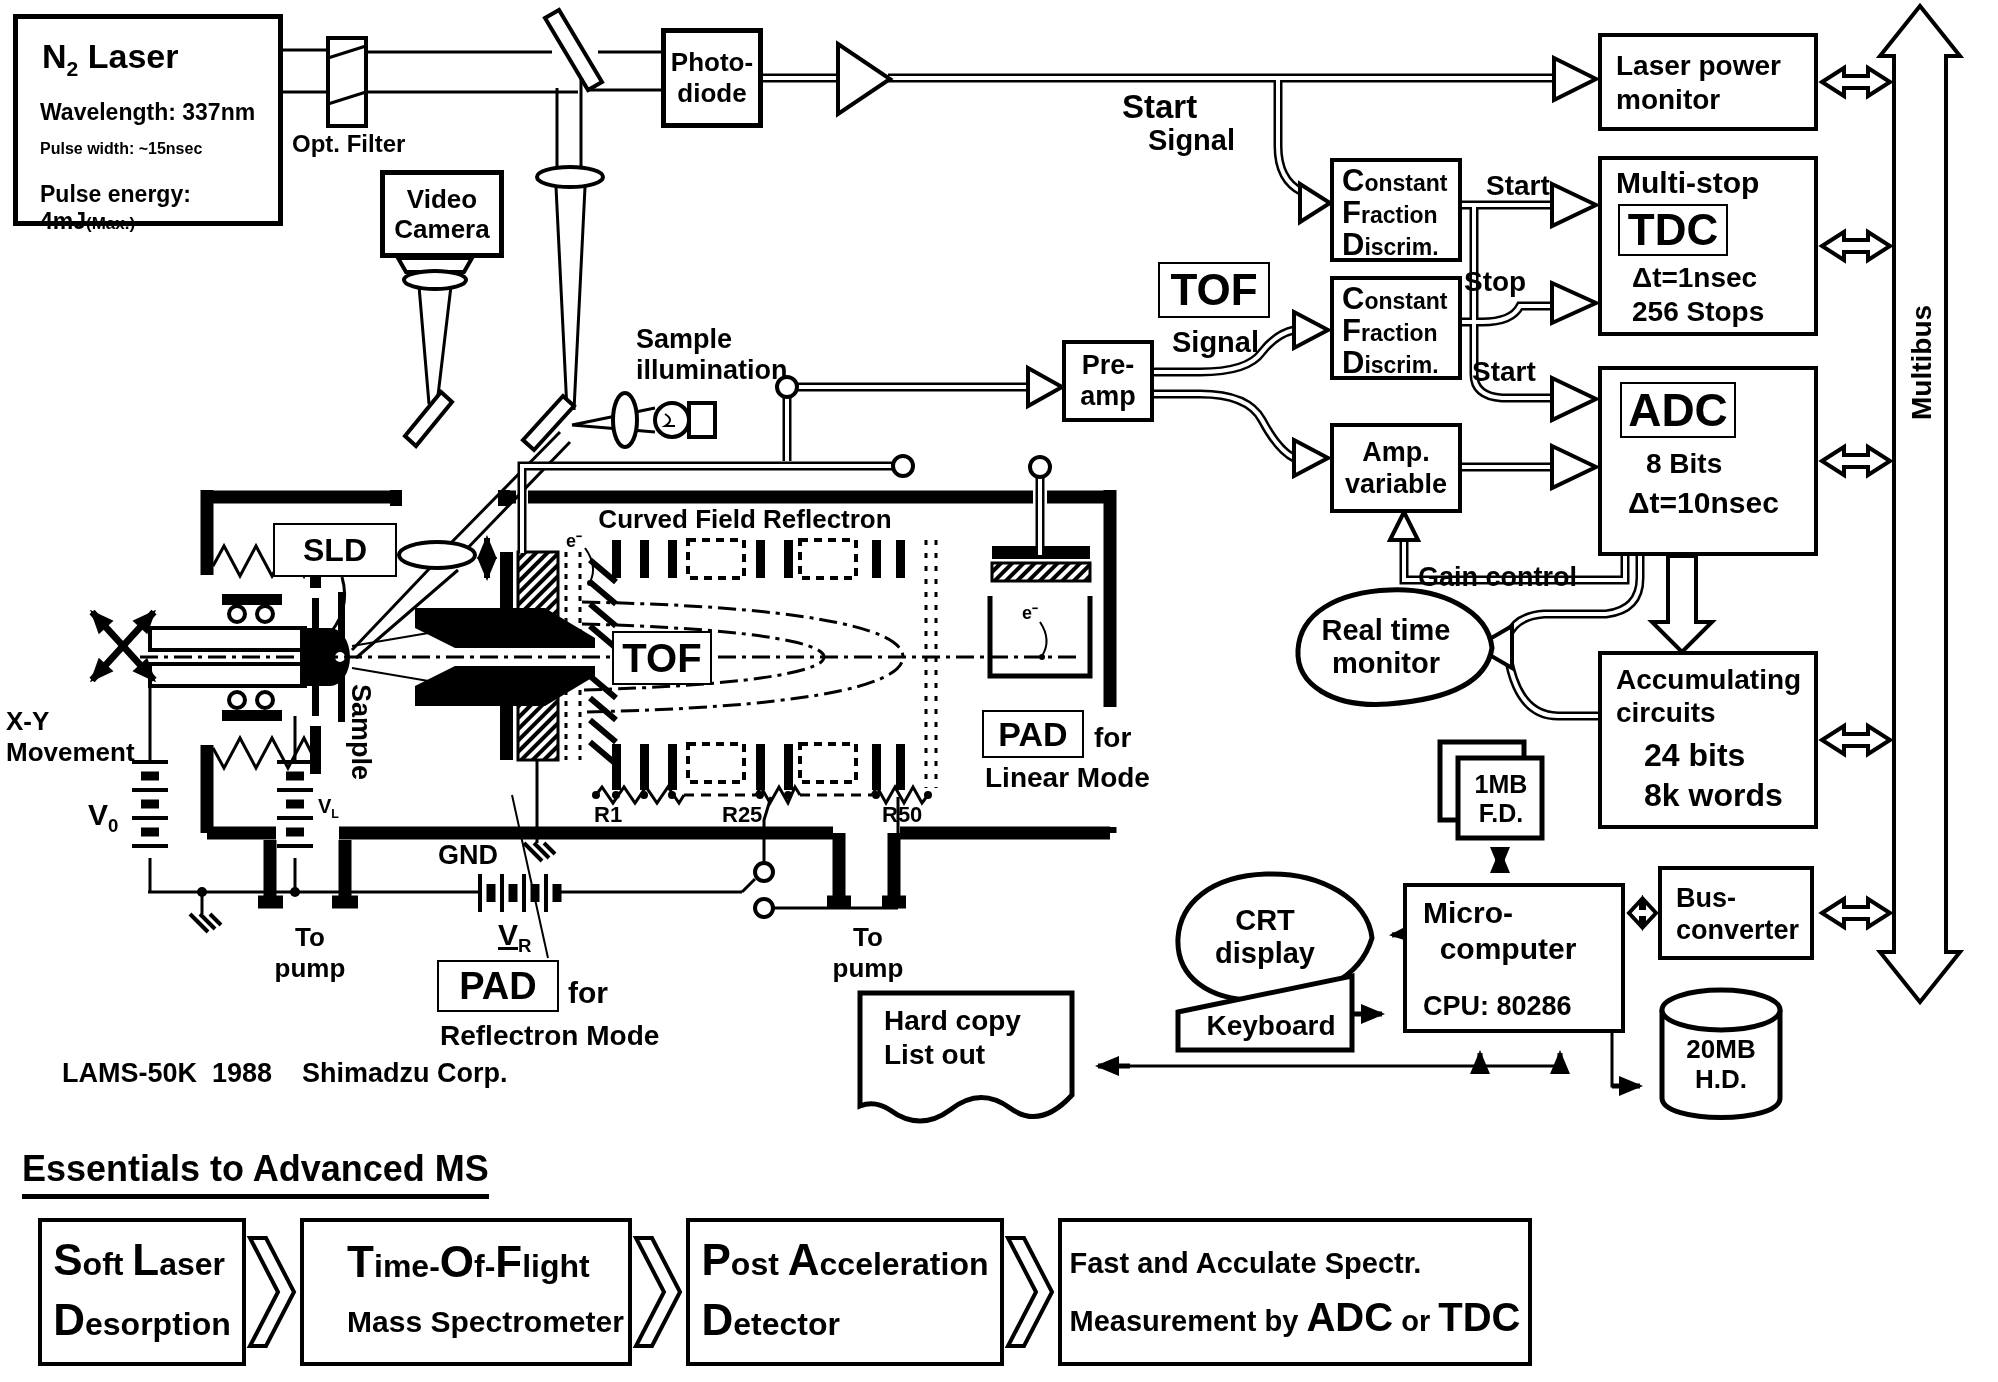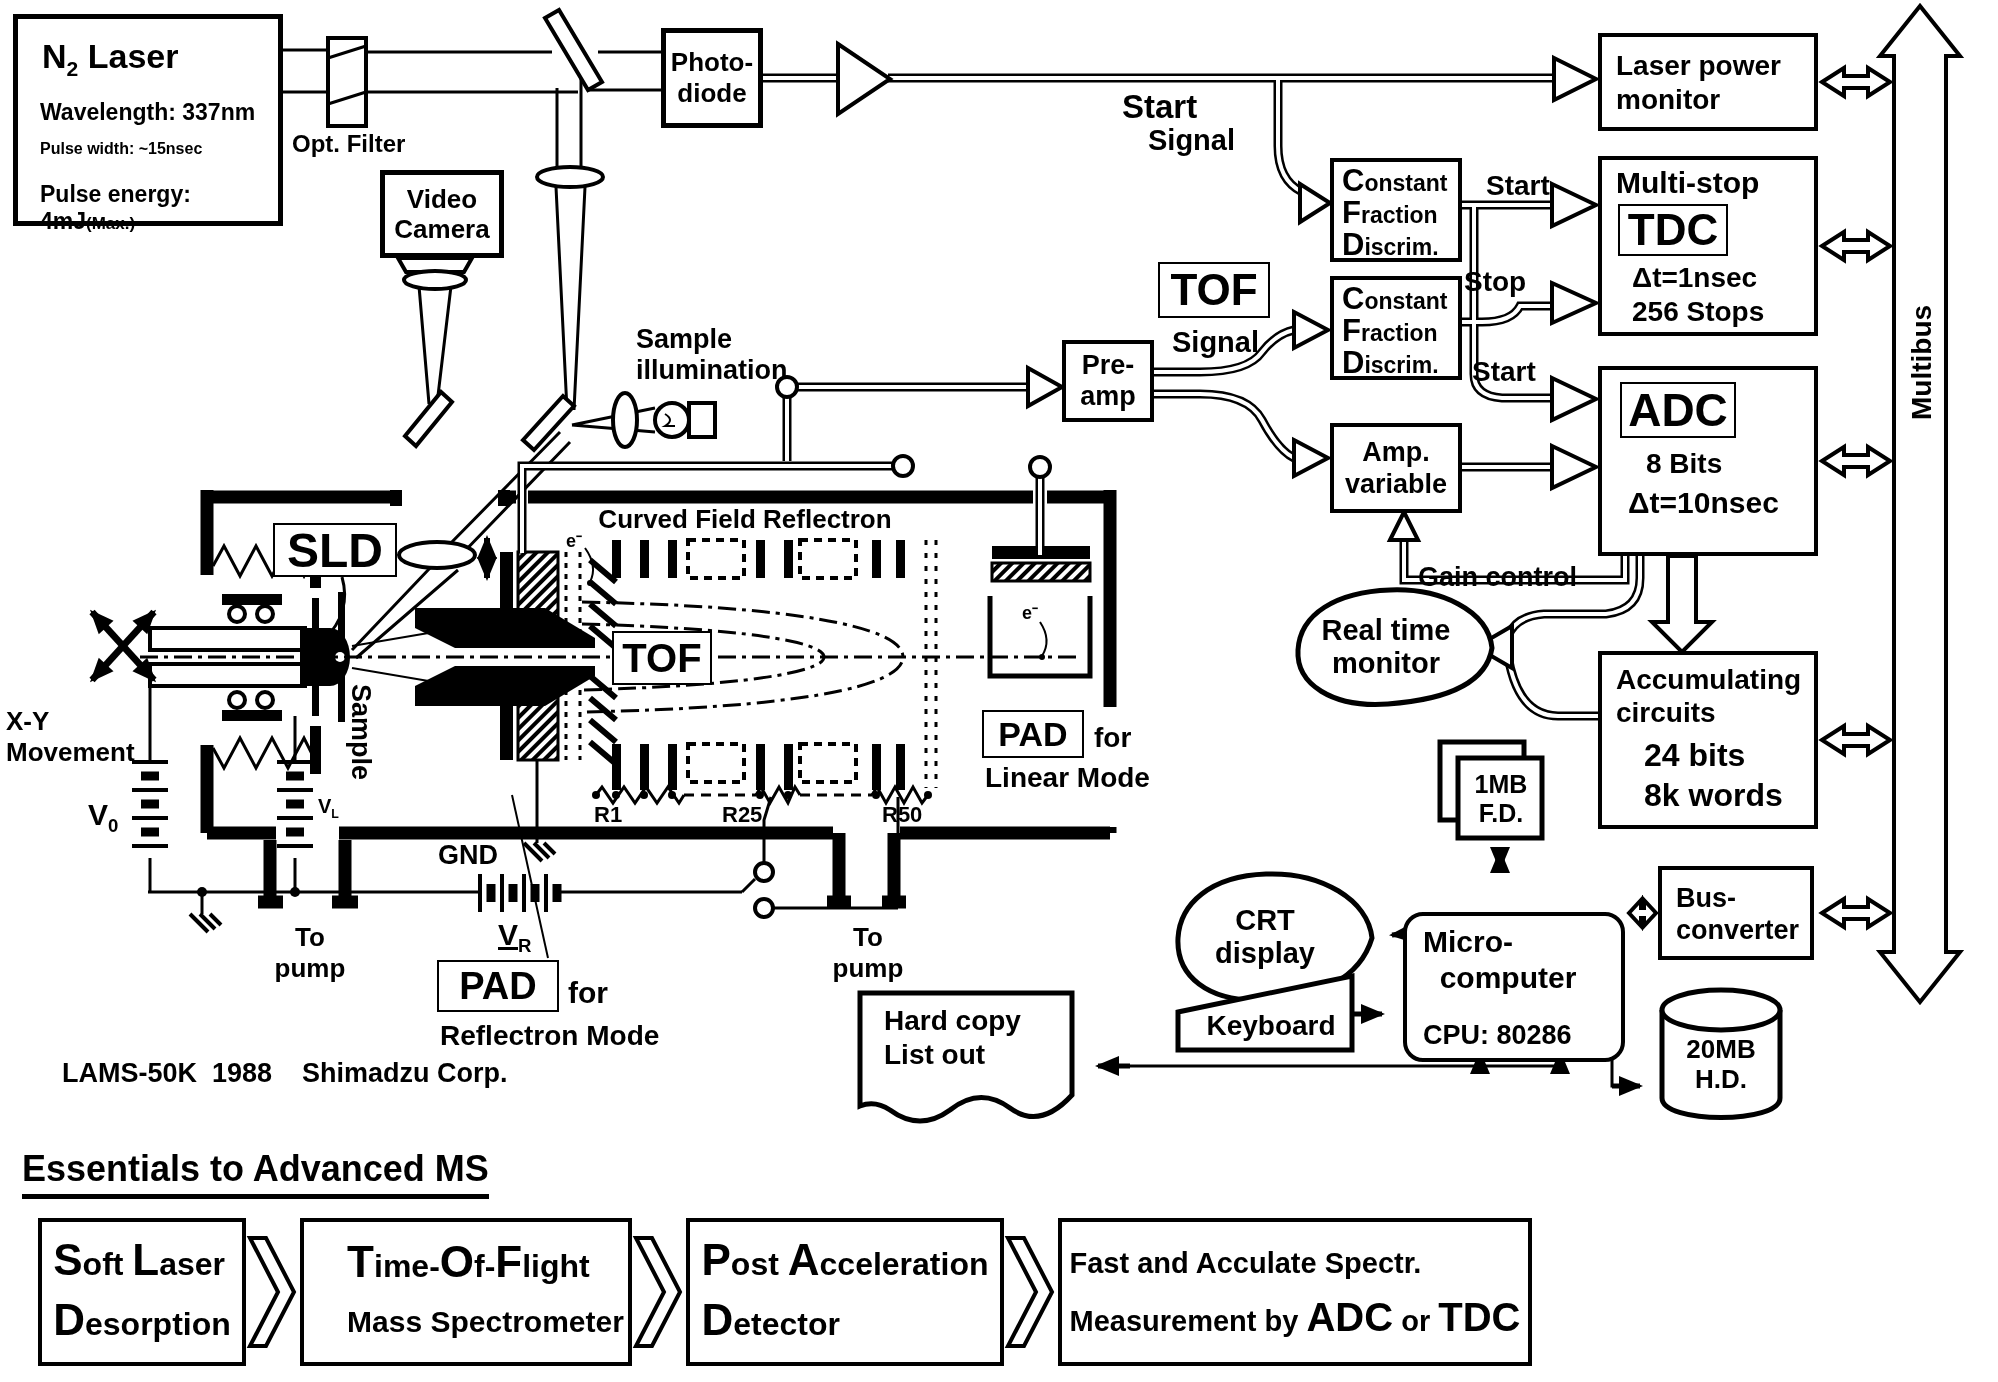--- a/index.html
+++ b/index.html
@@ -422,36 +422,36 @@
 <div class="abs box ml" style="left:1658px;top:866px;width:156px;height:94px;font-size:27px;line-height:32px;padding:12px 0 0 14px;">Bus-
 converter</div>
 
 <div class="abs ctr ml" style="left:1316px;top:612px;width:140px;height:70px;font-size:29px;line-height:33px;">Real time
 monitor</div>
 
 <div class="abs" style="left:1906px;top:420px;font-size:28px;transform:rotate(-90deg);transform-origin:left top;">Multibus</div>
 
 <div class="abs ctr ml" style="left:1462px;top:764px;width:78px;height:70px;font-size:25px;line-height:29px;">1MB
 F.D.</div>
-<div class="abs box" style="left:1403px;top:912px;width:222px;height:150px;border-radius:20px;">
+<div class="abs box" style="left:1403px;top:883px;width:222px;height:150px;">
   <div class="abs pre" style="left:16px;top:8px;font-size:30px;line-height:36px;">Micro-
   computer</div>
   <div class="abs" style="left:16px;top:104px;font-size:27px;">CPU: 80286</div>
 </div>
 <div class="abs ctr ml" style="left:1200px;top:902px;width:130px;height:70px;font-size:29px;line-height:33px;">CRT
 display</div>
 <div class="abs ctr" style="left:1196px;top:1008px;width:150px;height:36px;font-size:28px;">Keyboard</div>
 <div class="abs ml" style="left:884px;top:1004px;width:180px;font-size:28px;line-height:34px;">Hard copy
 List out</div>
 <div class="abs ctr ml" style="left:1676px;top:1032px;width:90px;height:64px;font-size:26px;line-height:30px;">20MB
 H.D.</div>
 
 <div class="abs ctr" style="left:585px;top:503px;width:320px;height:32px;font-size:26px;">Curved Field Reflectron</div>
 <div class="abs box ctr" style="left:612px;top:631px;width:100px;height:54px;font-size:40px;border-width:2px;background:#fff;">TOF</div>
-<div class="abs box ctr" style="left:273px;top:523px;width:124px;height:54px;font-size:48px;border-width:2px;background:#fff;">SLD</div>
+<div class="abs box ctr" style="left:273px;top:523px;width:124px;height:54px;font-size:32px;border-width:2px;background:#fff;">SLD</div>
 <div class="abs" style="left:376px;top:684px;width:116px;font-size:27px;transform:rotate(90deg);transform-origin:left top;">Sample</div>
 <div class="abs ml" style="left:6px;top:706px;width:170px;font-size:26px;line-height:31px;">X-Y
 Movement</div>
 <div class="abs" style="left:88px;top:798px;font-size:30px;"><span>V</span><sub>0</sub></div>
 <div class="abs" style="left:318px;top:795px;font-size:20px;"><span>V</span><sub>L</sub></div>
 <div class="abs" style="left:498px;top:918px;font-size:30px;text-decoration:underline;"><span>V</span><sub>R</sub></div>
 <div class="abs" style="left:438px;top:840px;font-size:27px;">GND</div>
 <div class="abs ctr" style="left:262px;top:938px;width:96px;height:30px;font-size:26px;">To pump</div>
 <div class="abs ctr" style="left:820px;top:938px;width:96px;height:30px;font-size:26px;">To pump</div>
 <div class="abs" style="left:594px;top:802px;font-size:22px;">R1</div>

